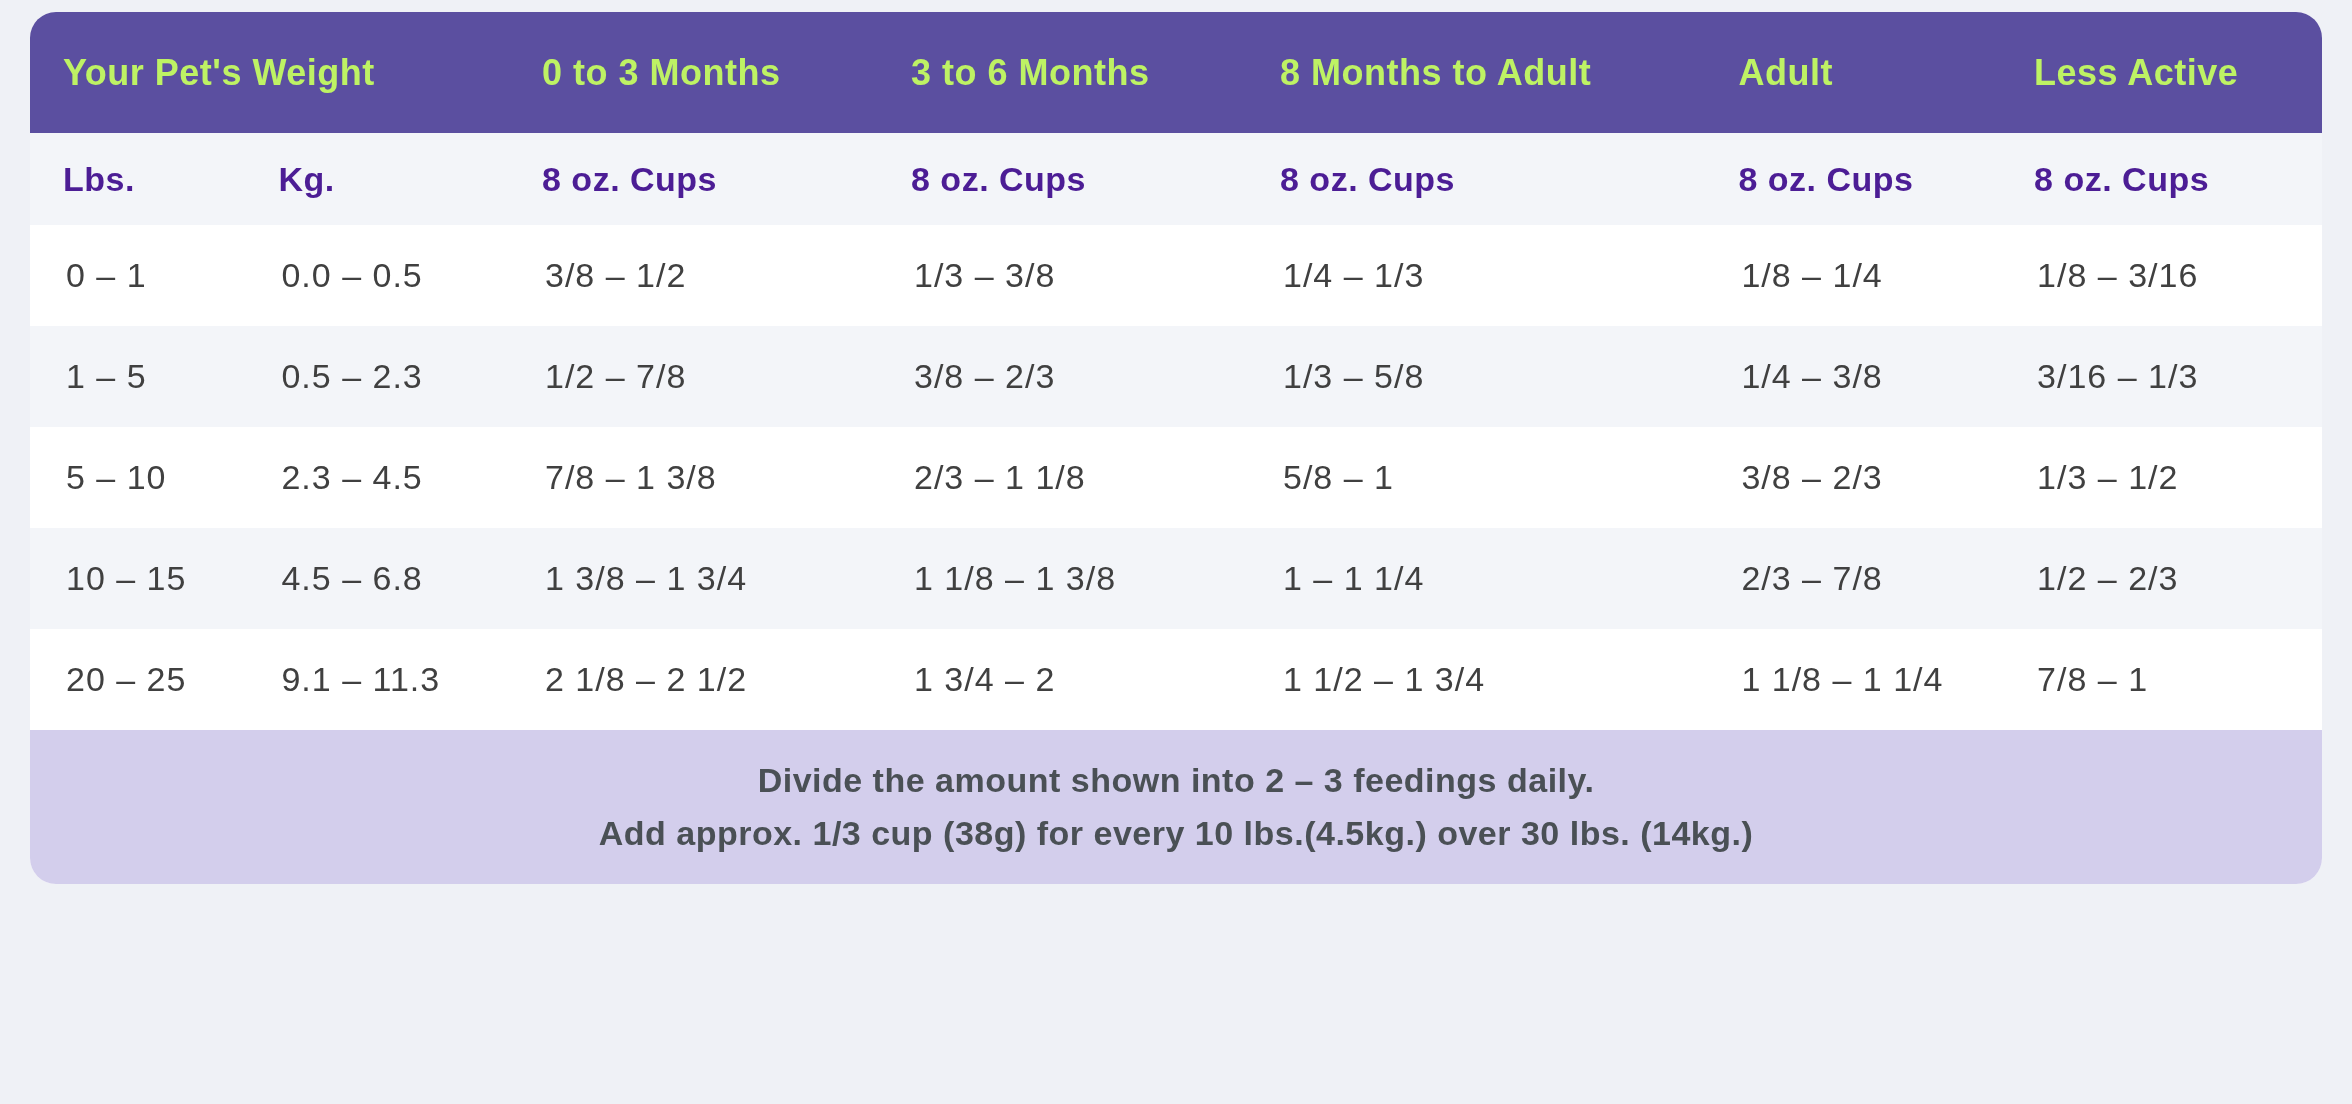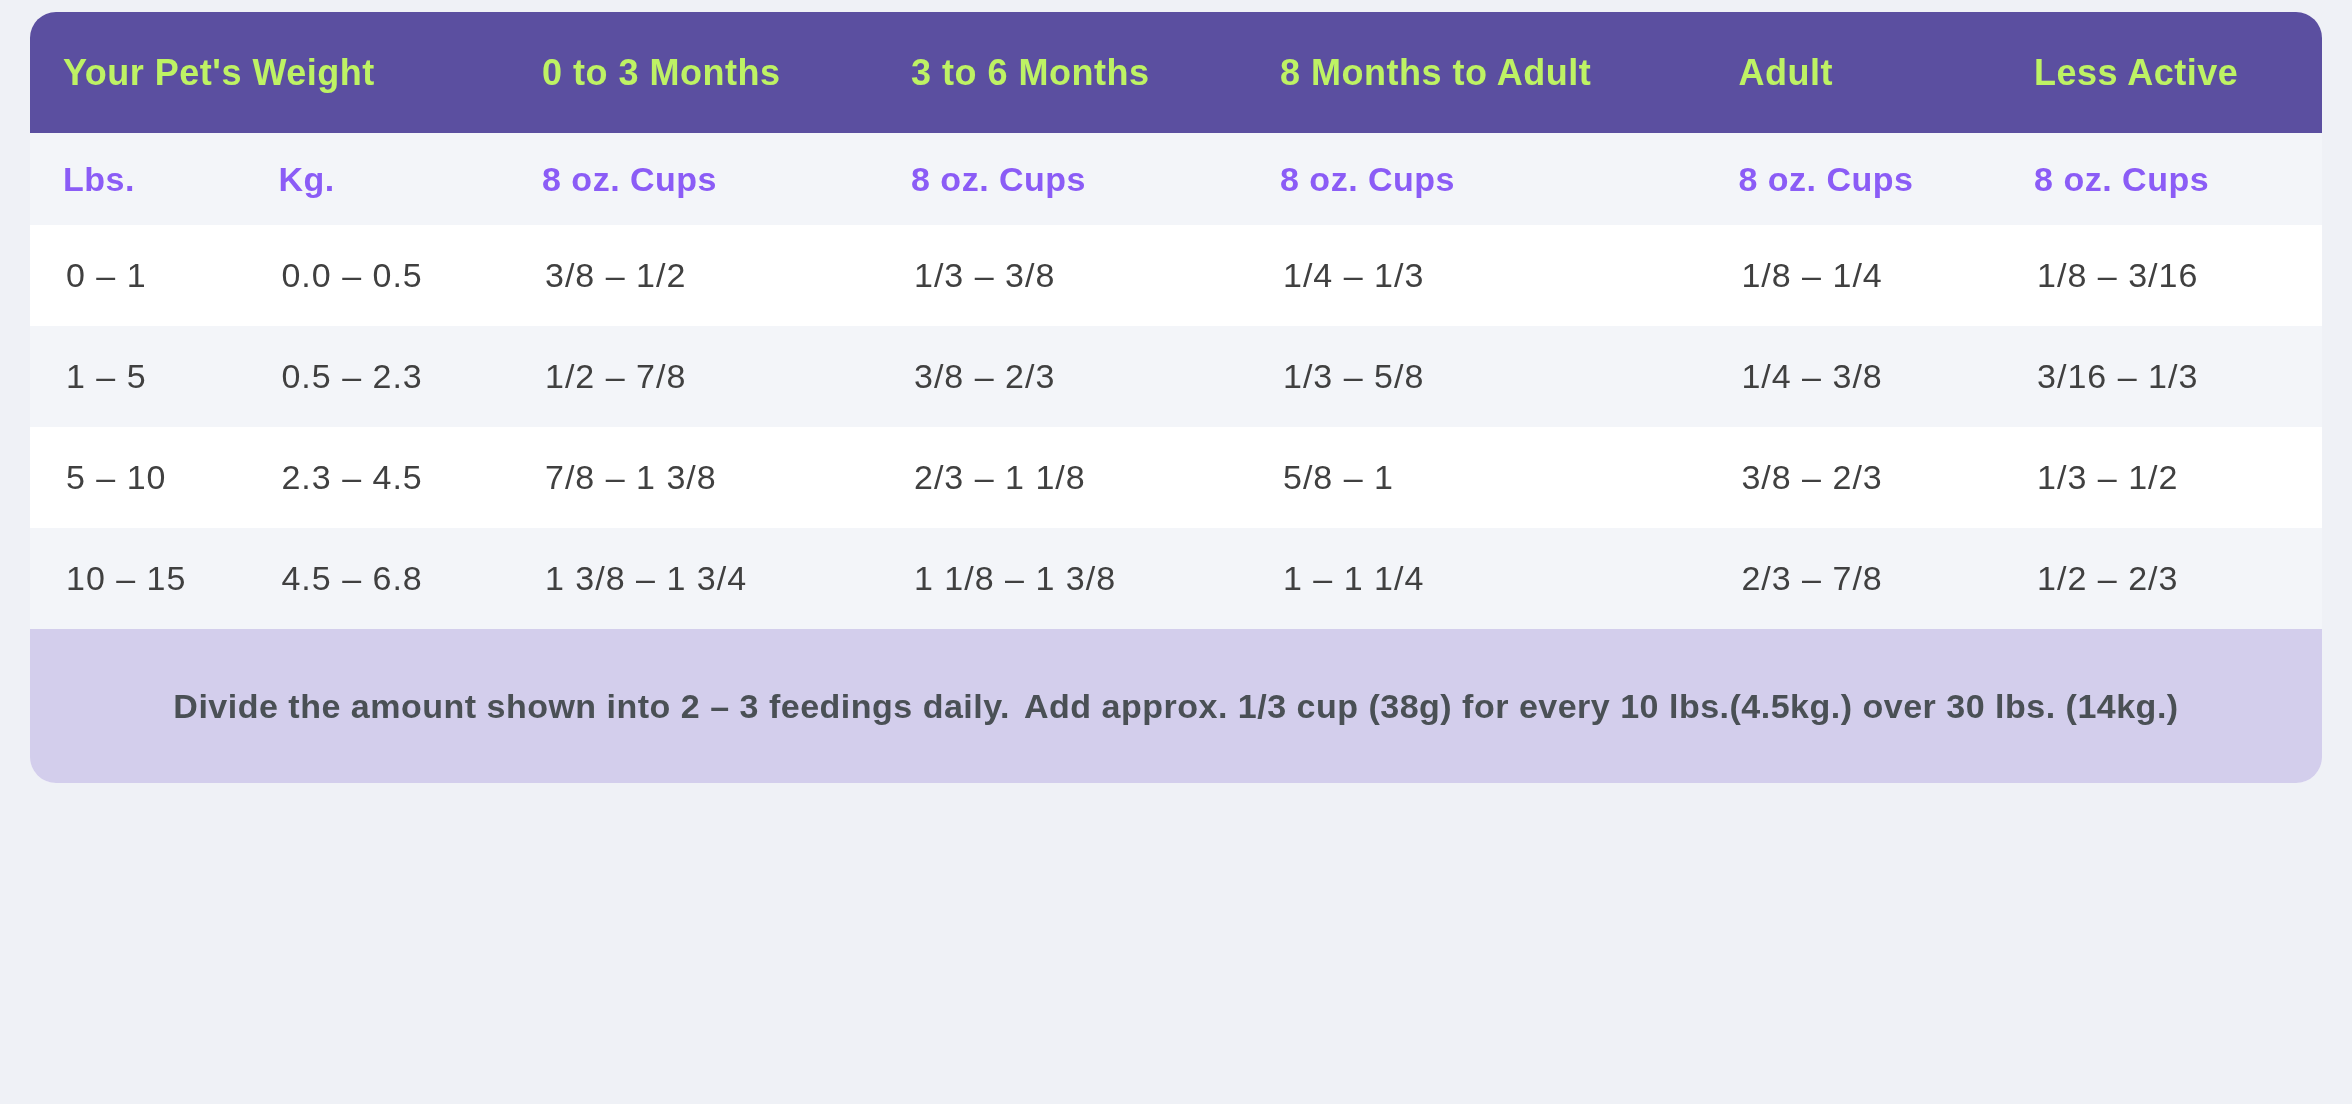--- a/index.html
+++ b/index.html
@@ -40,40 +40,40 @@
     height: 121px;
     background: #5b4fa0;
     color: #bef264;
     font-size: 36px;
     font-weight: 700;
     letter-spacing: 0.5px;
   }
   tr.sub th {
     height: 92px;
     background: #f3f5f9;
-    color: #8b5cf6;
+    color: #4c1d95;
     font-size: 34px;
     font-weight: 700;
     letter-spacing: 0.5px;
   }
   tbody td {
     height: 101px;
     color: #404040;
     font-size: 34px;
     font-weight: 400;
     letter-spacing: 1px;
     padding-left: 36px;
   }
   tbody tr:nth-child(odd)  { background: #ffffff; }
   tbody tr:nth-child(even) { background: #f3f5f9; }
   .footer {
     background: #d3ceec;
     height: 154px;
     display: flex;
-    flex-direction: row;
+    flex-direction: column;
     align-items: center;
     justify-content: center;
     gap: 14px;
     color: #4a5055;
     font-size: 34px;
     font-weight: 700;
     letter-spacing: 0.5px;
   }
 </style>
 </head>
@@ -139,19 +139,28 @@
       </tr>
       <tr>
         <td>10 – 15</td>
         <td>4.5 – 6.8</td>
         <td>1 3/8 – 1 3/4</td>
         <td>1 1/8 – 1 3/8</td>
         <td>1 – 1 1/4</td>
         <td>2/3 – 7/8</td>
         <td>1/2 – 2/3</td>
       </tr>
+      <tr>
+        <td>20 – 25</td>
+        <td>9.1 – 11.3</td>
+        <td>2 1/8 – 2 1/2</td>
+        <td>1 3/4 – 2</td>
+        <td>1 1/2 – 1 3/4</td>
+        <td>1 1/8 – 1 1/4</td>
+        <td>7/8 – 1</td>
+      </tr>
     </tbody>
   </table>
   <div class="footer">
     <div>Divide the amount shown into 2 – 3 feedings daily.</div>
     <div>Add approx. 1/3 cup (38g) for every 10 lbs.(4.5kg.) over 30 lbs. (14kg.)</div>
   </div>
 </div>
 
 </body></html>

